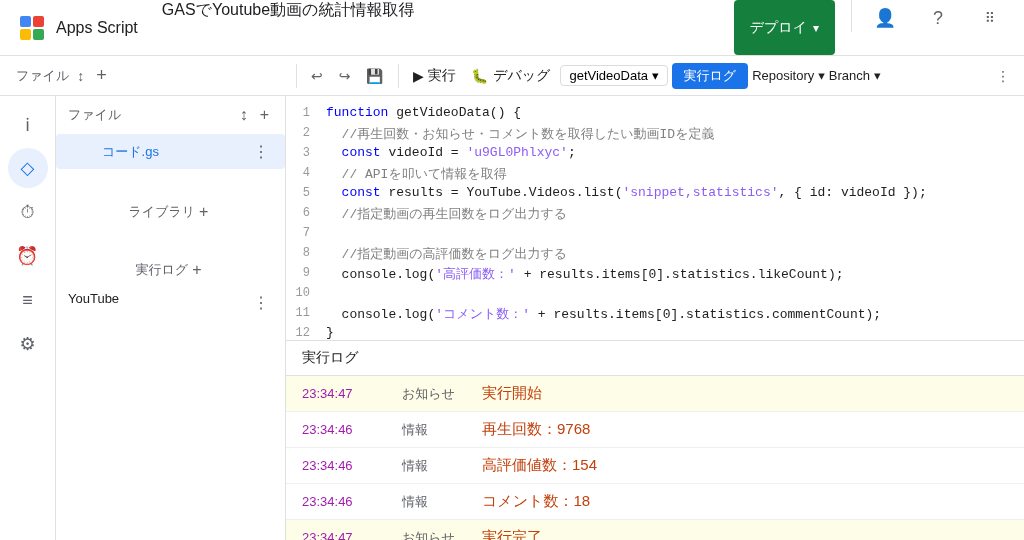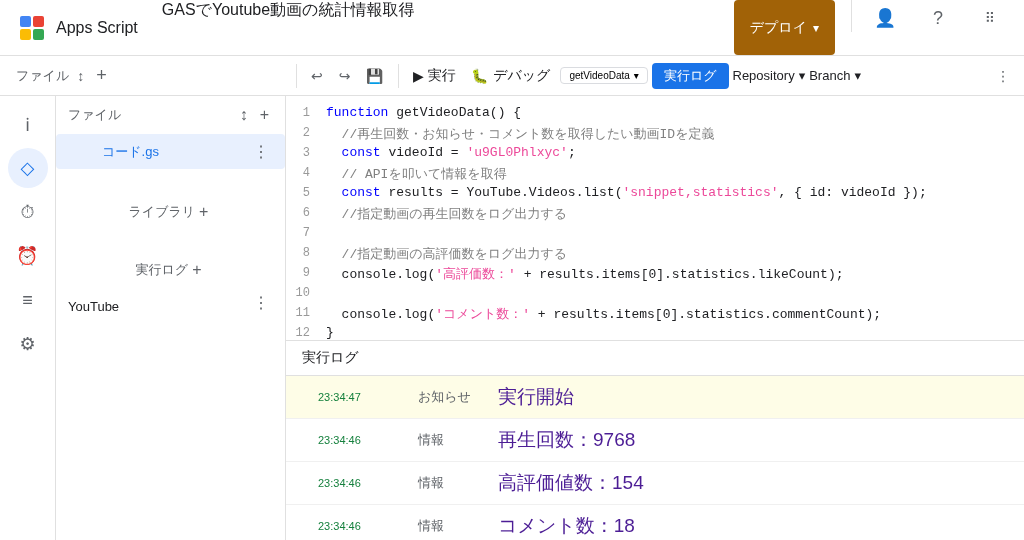--- a/index.html
+++ b/index.html
@@ -11,21 +11,21 @@
       padding: 0 16px; border-bottom: 1px solid #e0e0e0;
       gap: 16px;
     }
     .header-logo { display: flex; align-items: center; gap: 8px; }
     .logo-svg { width: 32px; height: 32px; }
     .header-app-name { font-size: 16px; font-weight: 500; color: #202124; }
     .header-title { font-size: 16px; color: #202124; margin-left: 8px; }
     .header-spacer { flex: 1; }
     .deploy-btn {
       display: flex; align-items: center; gap: 6px;
-      background: #a16207; color: #fff; border: none;
+      background: #15803d; color: #fff; border: none;
       border-radius: 4px; padding: 8px 16px; font-size: 14px; cursor: pointer; margin-left: 16px;
     }
     .deploy-arrow { font-size: 12px; }
     .header-icon-btn {
       width: 36px; height: 36px; border: none; background: none;
       cursor: pointer; border-radius: 50%; display: flex; align-items: center; justify-content: center;
       font-size: 18px; color: #5f6368;
     }
     .header-divider { width: 1px; height: 32px; background: #e0e0e0; }
 
@@ -40,21 +40,21 @@
     .toolbar-btn {
       background: none; border: none; cursor: pointer;
       padding: 4px 6px; border-radius: 4px; color: #5f6368; font-size: 14px;
       display: flex; align-items: center;
     }
     .run-btn { display: flex; align-items: center; gap: 4px; color: #202124; }
     .debug-btn { display: flex; align-items: center; gap: 4px; color: #202124; }
     .function-selector {
       display: flex; align-items: center; gap: 4px;
       border: 1px solid #dadce0; border-radius: 4px; padding: 2px 8px;
-      font-size: 10px; cursor: pointer;
+      font-size: 13px; cursor: pointer;
     }
     .exec-log-btn {
       background: #1a73e8; color: #fff; border: none;
       border-radius: 4px; padding: 4px 12px; font-size: 13px; cursor: pointer;
     }
     .repo-btn, .branch-btn {
       display: flex; align-items: center; gap: 4px;
       border: none; background: none; font-size: 13px; cursor: pointer; color: #202124;
     }
     .toolbar-more { margin-left: auto; }
@@ -93,21 +93,21 @@
       display: flex; align-items: center; justify-content: space-between;
       padding: 6px 12px; cursor: pointer; font-size: 13px;
     }
     .file-item.active { background: #e8f0fe; color: #1a73e8; border-radius: 4px; padding-left: 46px; }
     .file-item-name { color: #1a73e8; font-weight: 500; }
     .section-header {
       display: flex; align-items: center; justify-content: center;
       padding: 8px 12px 4px; font-size: 13px; color: #5f6368; font-weight: 500; margin-top: 24px;
     }
     .youtube-item {
-      display: flex; align-items: flex-end; justify-content: space-between;
+      display: flex; align-items: flex-start; justify-content: space-between;
       padding: 6px 12px; font-size: 13px; color: #202124;
     }
 
     
     .editor-area { flex: 1; display: flex; flex-direction: column; overflow: hidden; }
     .code-container {
       flex: 1; overflow-y: auto; background: #fff;
       font-family: 'Courier New', monospace; font-size: 13px;
       padding: 8px 0;
     }
@@ -115,37 +115,37 @@
       display: flex; align-items: flex-start; min-height: 20px;
       padding: 1px 0;
     }
     .line-num {
       width: 40px; text-align: right; padding-right: 16px;
       color: #999; user-select: none; font-size: 12px; flex-shrink: 0;
       padding-top: 1px;
     }
     .line-code { color: #202124; white-space: pre; }
     .kw { color: #0000ff; }
-    .str { color: #ec4899; }
+    .str { color: #8b5cf6; }
     .comment { color: #808080; }
 
     
     .exec-log-panel {
       height: 200px; border-top: 1px solid #e0e0e0;
       overflow-y: auto;
     }
     .exec-log-title {
       padding: 8px 16px; font-size: 14px; font-weight: 500; color: #202124;
       border-bottom: 1px solid #e0e0e0;
     }
     .log-row { display: flex; align-items: center; padding: 8px 16px; border-bottom: 1px solid #f0f0f0; }
     .log-row.highlight { background: #fefde7; }
-    .log-time { width: 100px; font-size: 11px; color: #15803d; margin-left: 16px; }
+    .log-time { width: 100px; font-size: 13px; color: #a21caf; }
     .log-level { width: 80px; font-size: 13px; color: #5f6368; }
-    .log-msg { font-size: 19px; color: #4c1d95; }
+    .log-msg { font-size: 15px; color: #c2410c; }
   </style>
 </head>
 <body>
 
 <div class="header">
   <div class="header-logo">
 
     <svg class="logo-svg" viewBox="0 0 32 32">
       <rect x="4" y="4" width="11" height="11" rx="2" fill="#4285F4"></rect>
       <rect x="17" y="4" width="11" height="11" rx="2" fill="#EA4335"></rect>

